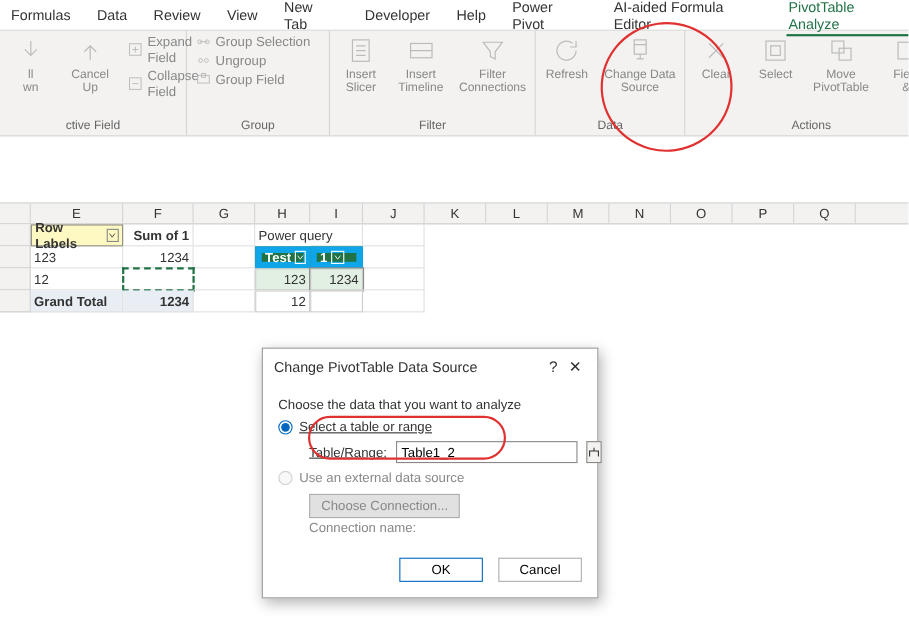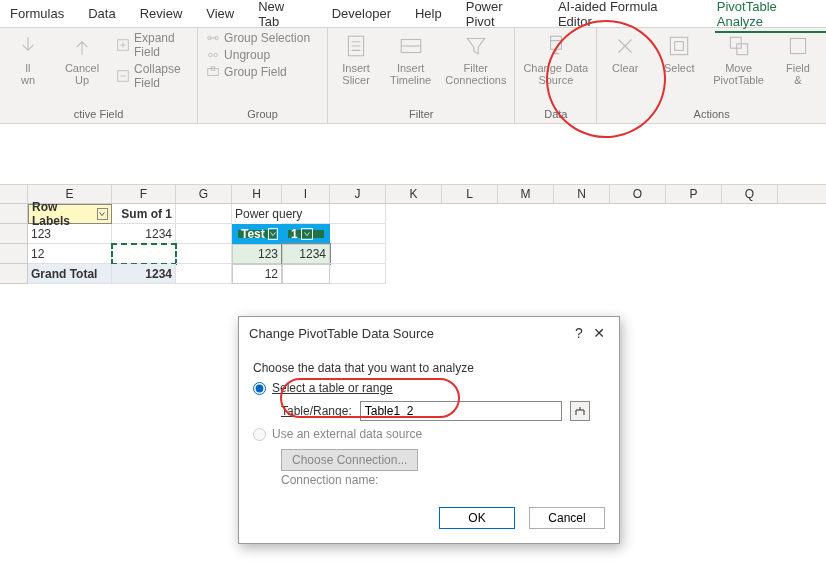--- a/index.html
+++ b/index.html
@@ -45,21 +45,21 @@
 .dd svg { width:8px; height:8px; stroke:#333; fill:none; }
 .sel-out { outline: 2px dashed #217346; outline-offset: -1px; }
 
 
 .pq-head { background: #217346; color: #fff; font-weight: 600; border: 6px solid #0ea5e9; }
 .pq-body { background: #e2efe3; border: 1px solid #ccc; }
 .pqH { width: 50px; }
 .pqI { width: 48px; }
 
 
-.dialog { position: absolute; left: 238px; top: 316px; width: 382px; background: #fff; border: 1px solid #999; box-shadow: 2px 4px 12px rgba(0,0,0,.3); }
+.dialog { position: absolute; left: 238px; top: 316px; width: 306px; background: #fff; border: 1px solid #999; box-shadow: 2px 4px 12px rgba(0,0,0,.3); }
 .dlg-title { display: flex; align-items: center; padding: 8px 10px; font-size: 13px; }
 .dlg-title .t { flex: 1; }
 .dlg-close, .dlg-help { width: 20px; text-align: center; cursor: pointer; font-size: 14px; }
 .dlg-body { padding: 6px 14px 10px; font-size: 12px; color: #333; }
 .dlg-body .sect { margin: 6px 0; }
 .radio { display: flex; align-items: center; gap: 6px; margin: 4px 0; }
 .radio input { accent-color: #0067c0; }
 .field { display:flex; align-items:center; gap:8px; margin: 6px 15px 6px 28px; }
 .field input[type=text] { flex:1; border:1px solid #888; padding:2px 4px; font-size:12px; }
 .pickbtn { width:20px; height:20px; border:1px solid #888; background:#f3f2f1; display:flex; align-items:center; justify-content:center; cursor:pointer; }
@@ -205,20 +205,28 @@
       </div>
     </div>
     <div class="rgroup-label">Filter</div>
   </div>
 
   <div class="rgroup">
     <div class="rgroup-body">
       <div class="rbtn">
         <span class="ricon">
             <svg viewBox="0 0 24 24">
+              <path d="M20 12a8 8 0 1 1-3-6.2M20 4v5h-5"></path>
+            </svg>
+          </span>
+        <span class="lbl">Refresh</span>
+      </div>
+      <div class="rbtn">
+        <span class="ricon">
+            <svg viewBox="0 0 24 24">
               <rect x="7" y="3" width="10" height="12"></rect>
               <path d="M7 7h10M12 15v4M9 19h6"></path>
             </svg>
           </span>
         <span class="lbl" style="white-space:pre">Change Data
 Source</span>
       </div>
     </div>
     <div class="rgroup-label">Data</div>
   </div>

